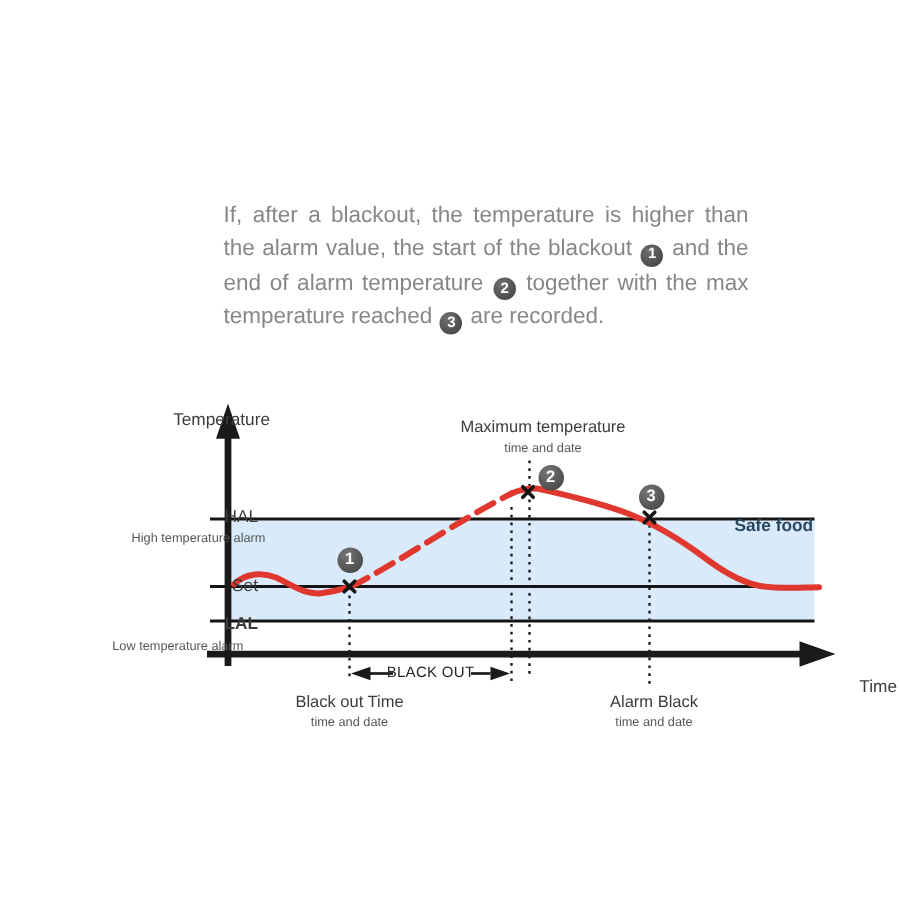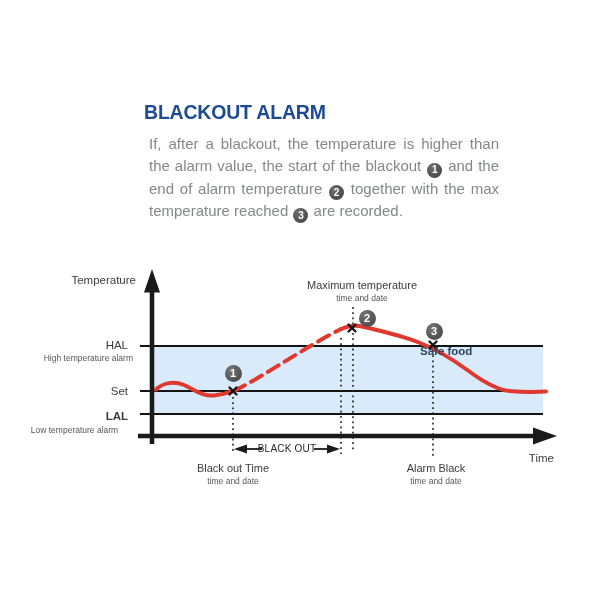--- a/index.html
+++ b/index.html
@@ -23,42 +23,41 @@
     color:#ffffff; font-size:10px; font-weight:bold;
     align-items:center; justify-content:center;
     vertical-align:-2.5px; margin:0 1px;
   }
   .chart-svg { position:absolute; left:0; top:0; }
   .lbl {
     position:absolute; color:#3c3c3c; font-size:11.5px; line-height:12px;
     margin:0; white-space:nowrap;
   }
   .lbl.small { font-size:8.5px; color:#565656; }
-  .right { text-align:right; }
+  .right { text-align:right;margin-left:44px; }
   .center { text-align:center; }
   .safe-zone {
     position:absolute; left:420px; top:345px; width:122px;
-    color:#28465e; font-size:11.5px; line-height:12.5px;
+    text-align:right; color:#28465e; font-size:11.5px; line-height:12.5px;
     font-weight:600;
   }
   .safe-zone span { display:block; }
   .marker {
     position:absolute; width:17px; height:17px; border-radius:50%;
     background:radial-gradient(circle at 35% 28%, #757575, #404040);
     color:#ffffff; font-size:11px; font-weight:bold;
     display:flex; align-items:center; justify-content:center;
   }
   .blackout-lbl { font-size:10px; letter-spacing:0.2px; color:#262626; }
 </style>
 </head>
 <body>
 
 <div class="page">
 
-  <h1 class="title">BLACKOUT ALARM</h1>
 
   <p class="intro"><span>If, after a blackout, the temperature is higher than the alarm value, the start of the blackout </span><span class="inline-marker">1</span><span> and the end of alarm temperature </span><span class="inline-marker">2</span><span> together with the max temperature reached </span><span class="inline-marker">3</span><span> are recorded.</span></p>
 
   <svg class="chart-svg" width="600" height="600" viewBox="0 0 600 600">
 
     <rect x="154" y="347" width="389" height="66" fill="#d9eafa"></rect>
 
     <path d="M140,346 H543" stroke="#141414" stroke-width="2"></path>
     <path d="M140,391 H543" stroke="#141414" stroke-width="2"></path>
     <path d="M140,414 H543" stroke="#141414" stroke-width="2"></path>

